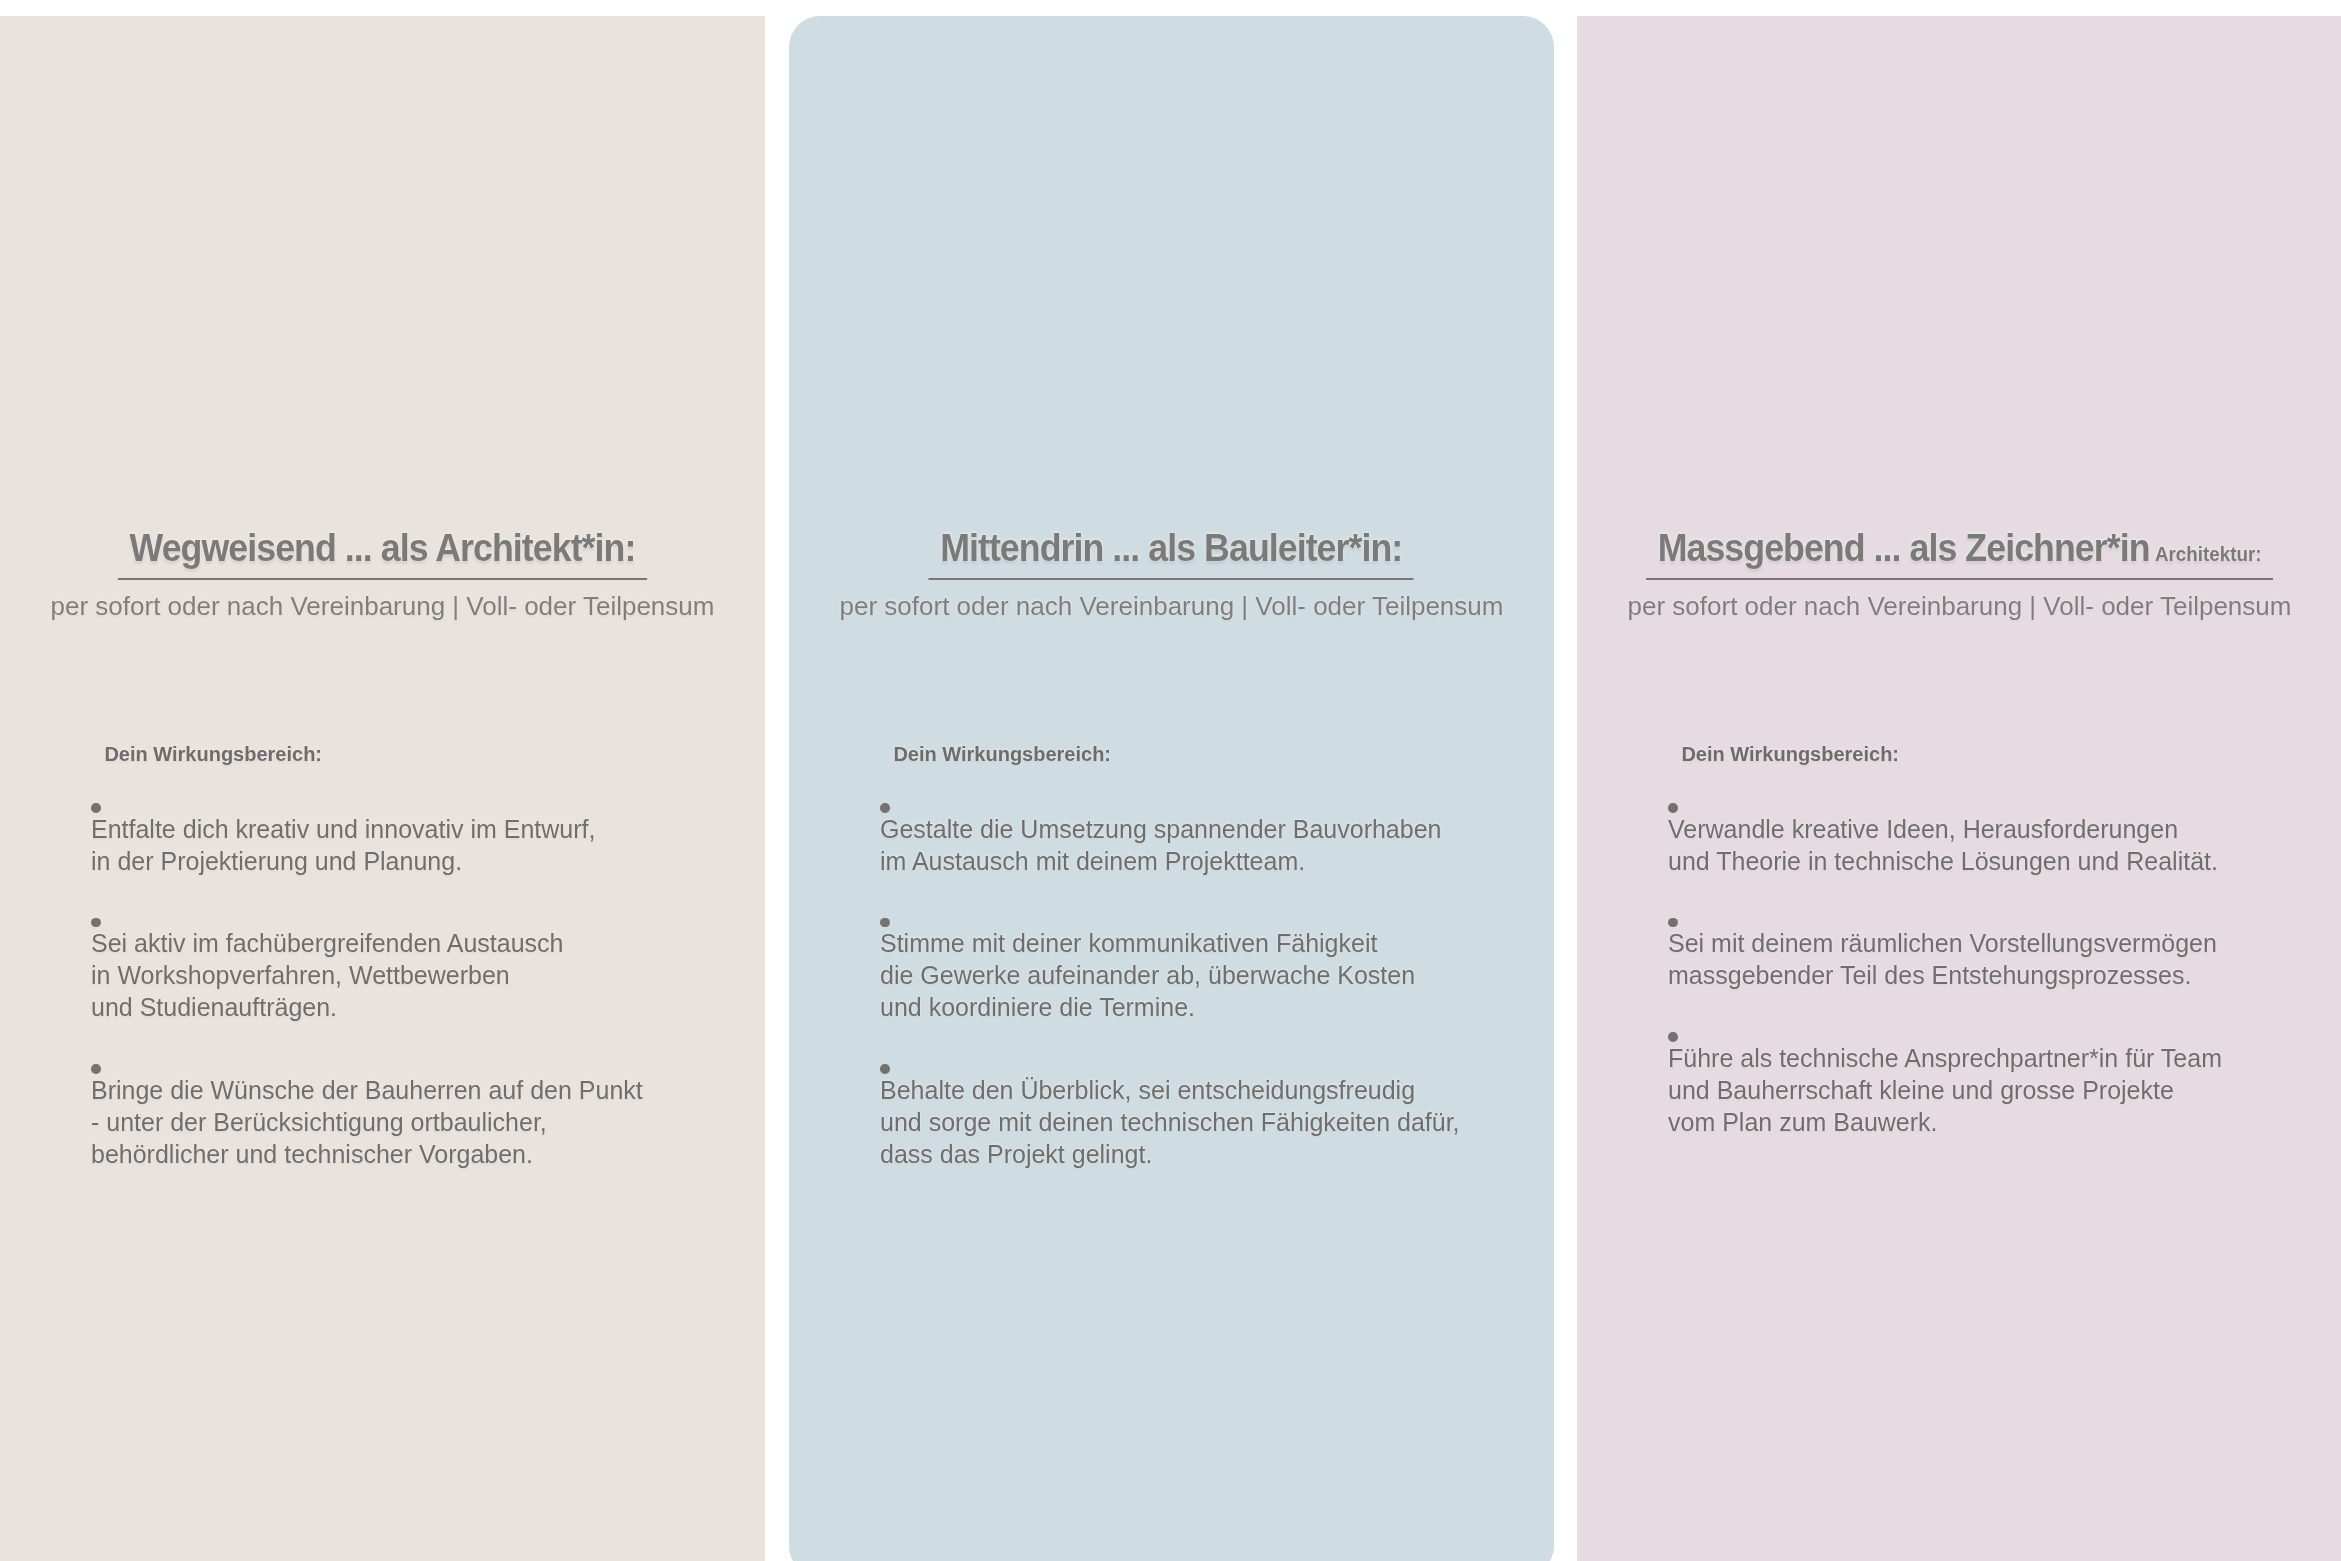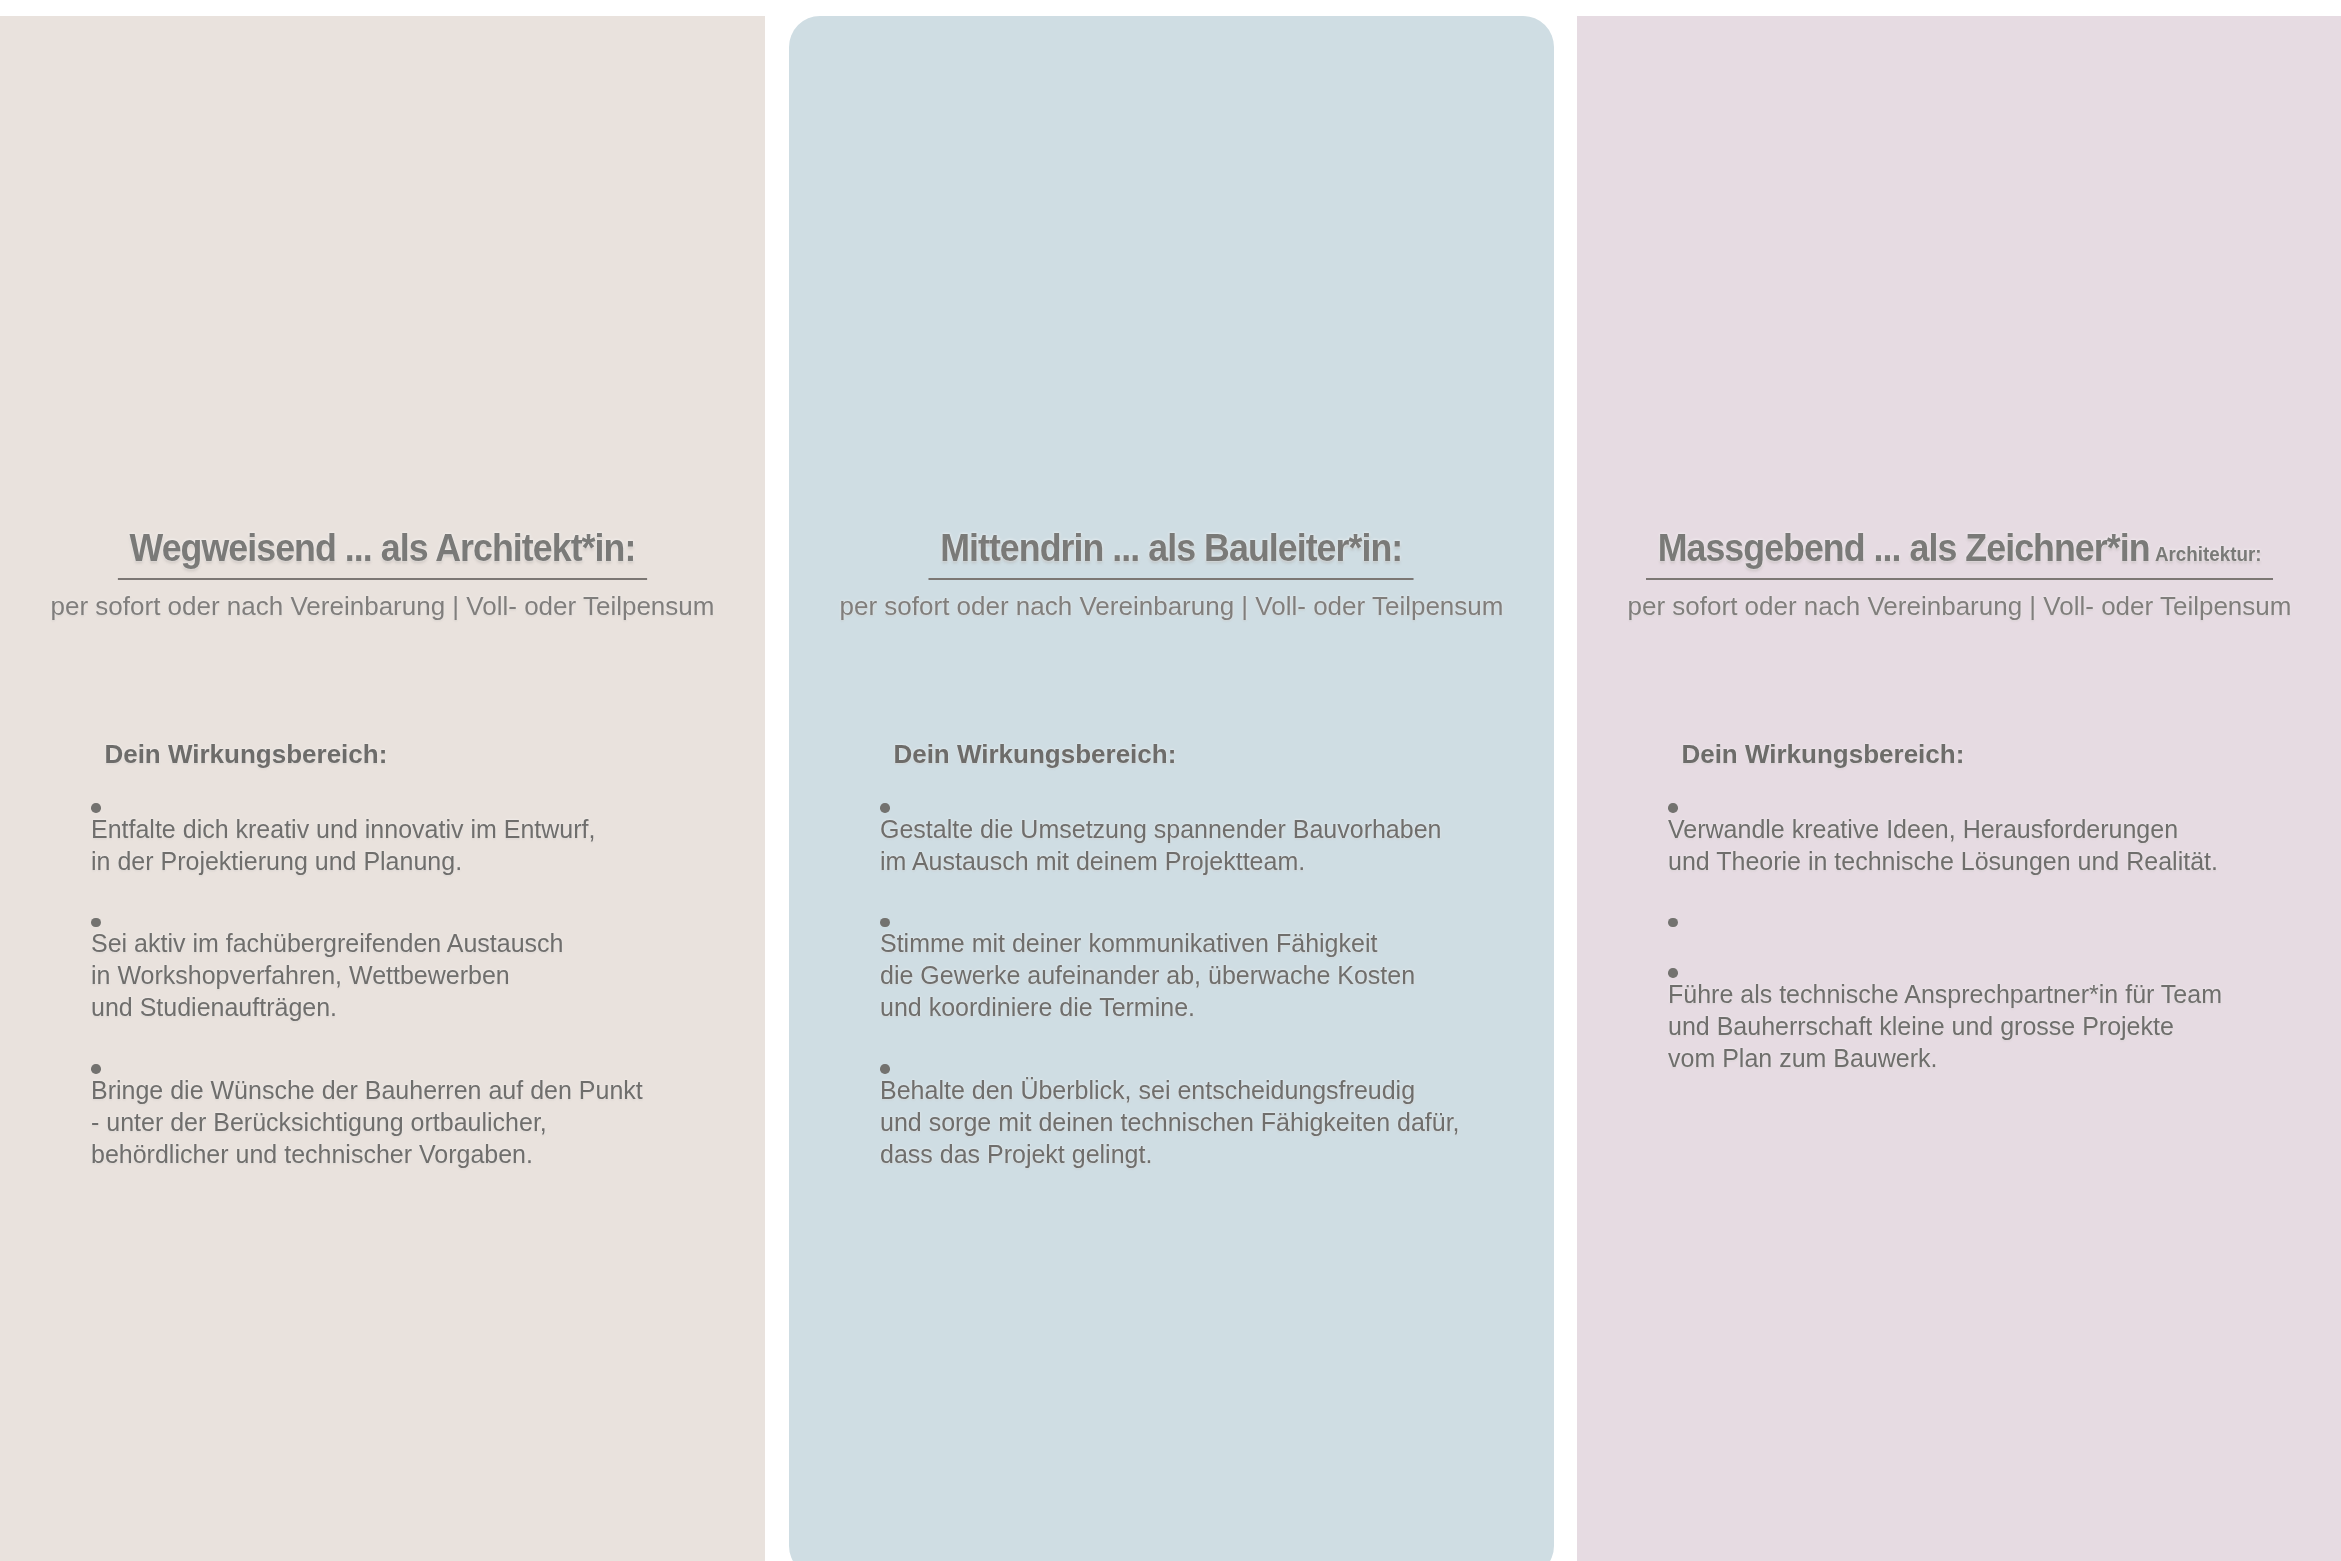--- a/index.html
+++ b/index.html
@@ -37,21 +37,21 @@
     color:#807e7c;
     text-shadow:0 0 2.4px rgba(255,255,255,0.9), 0 1.4px 1.9px rgba(124,115,108,0.25);
   }
 
   .content {
     position:absolute; top:723px; left:0; width:100%;
     padding:0 24px 0 91px; box-sizing:border-box;
     color:#6f6e6c;
   }
   .section-title {
-    font-size:26px; line-height:31px; font-weight:bold;
+    font-size:20px; line-height:31px; font-weight:bold;
     margin:0 0 21px 13.4px; color:#6d6c6a;
     text-shadow:0 0 2.4px rgba(255,255,255,0.9), 0 1.4px 1.9px rgba(124,115,108,0.25);
   }
   .bullet {
     display:flex; align-items:flex-start;
     margin:0 0 29px 0;
     font-size:25px; line-height:32px;flex-direction:column;
   }
   .bullet-dot {
     width:9.5px; height:9.5px; border-radius:50%;
@@ -126,20 +126,22 @@
   <div class="subtitle">per sofort oder nach Vereinbarung | Voll- oder Teilpensum</div>
   <div class="content">
     <p class="section-title">Dein Wirkungsbereich:</p>
     <div class="bullet">
       <span class="bullet-dot"></span>
       <span class="bullet-text">Verwandle kreative Ideen, Herausforderungen
 und Theorie in technische Lösungen und Realität.</span>
     </div>
     <div class="bullet">
       <span class="bullet-dot"></span>
+      <span class="bullet-text">Sei mit deinem räumlichen Vorstellungsvermögen
+massgebender Teil des Entstehungsprozesses.</span>
     </div>
     <div class="bullet">
       <span class="bullet-dot"></span>
       <span class="bullet-text">Führe als technische Ansprechpartner*in für Team
 und Bauherrschaft kleine und grosse Projekte
 vom Plan zum Bauwerk.</span>
     </div>
   </div>
 </div>
 

